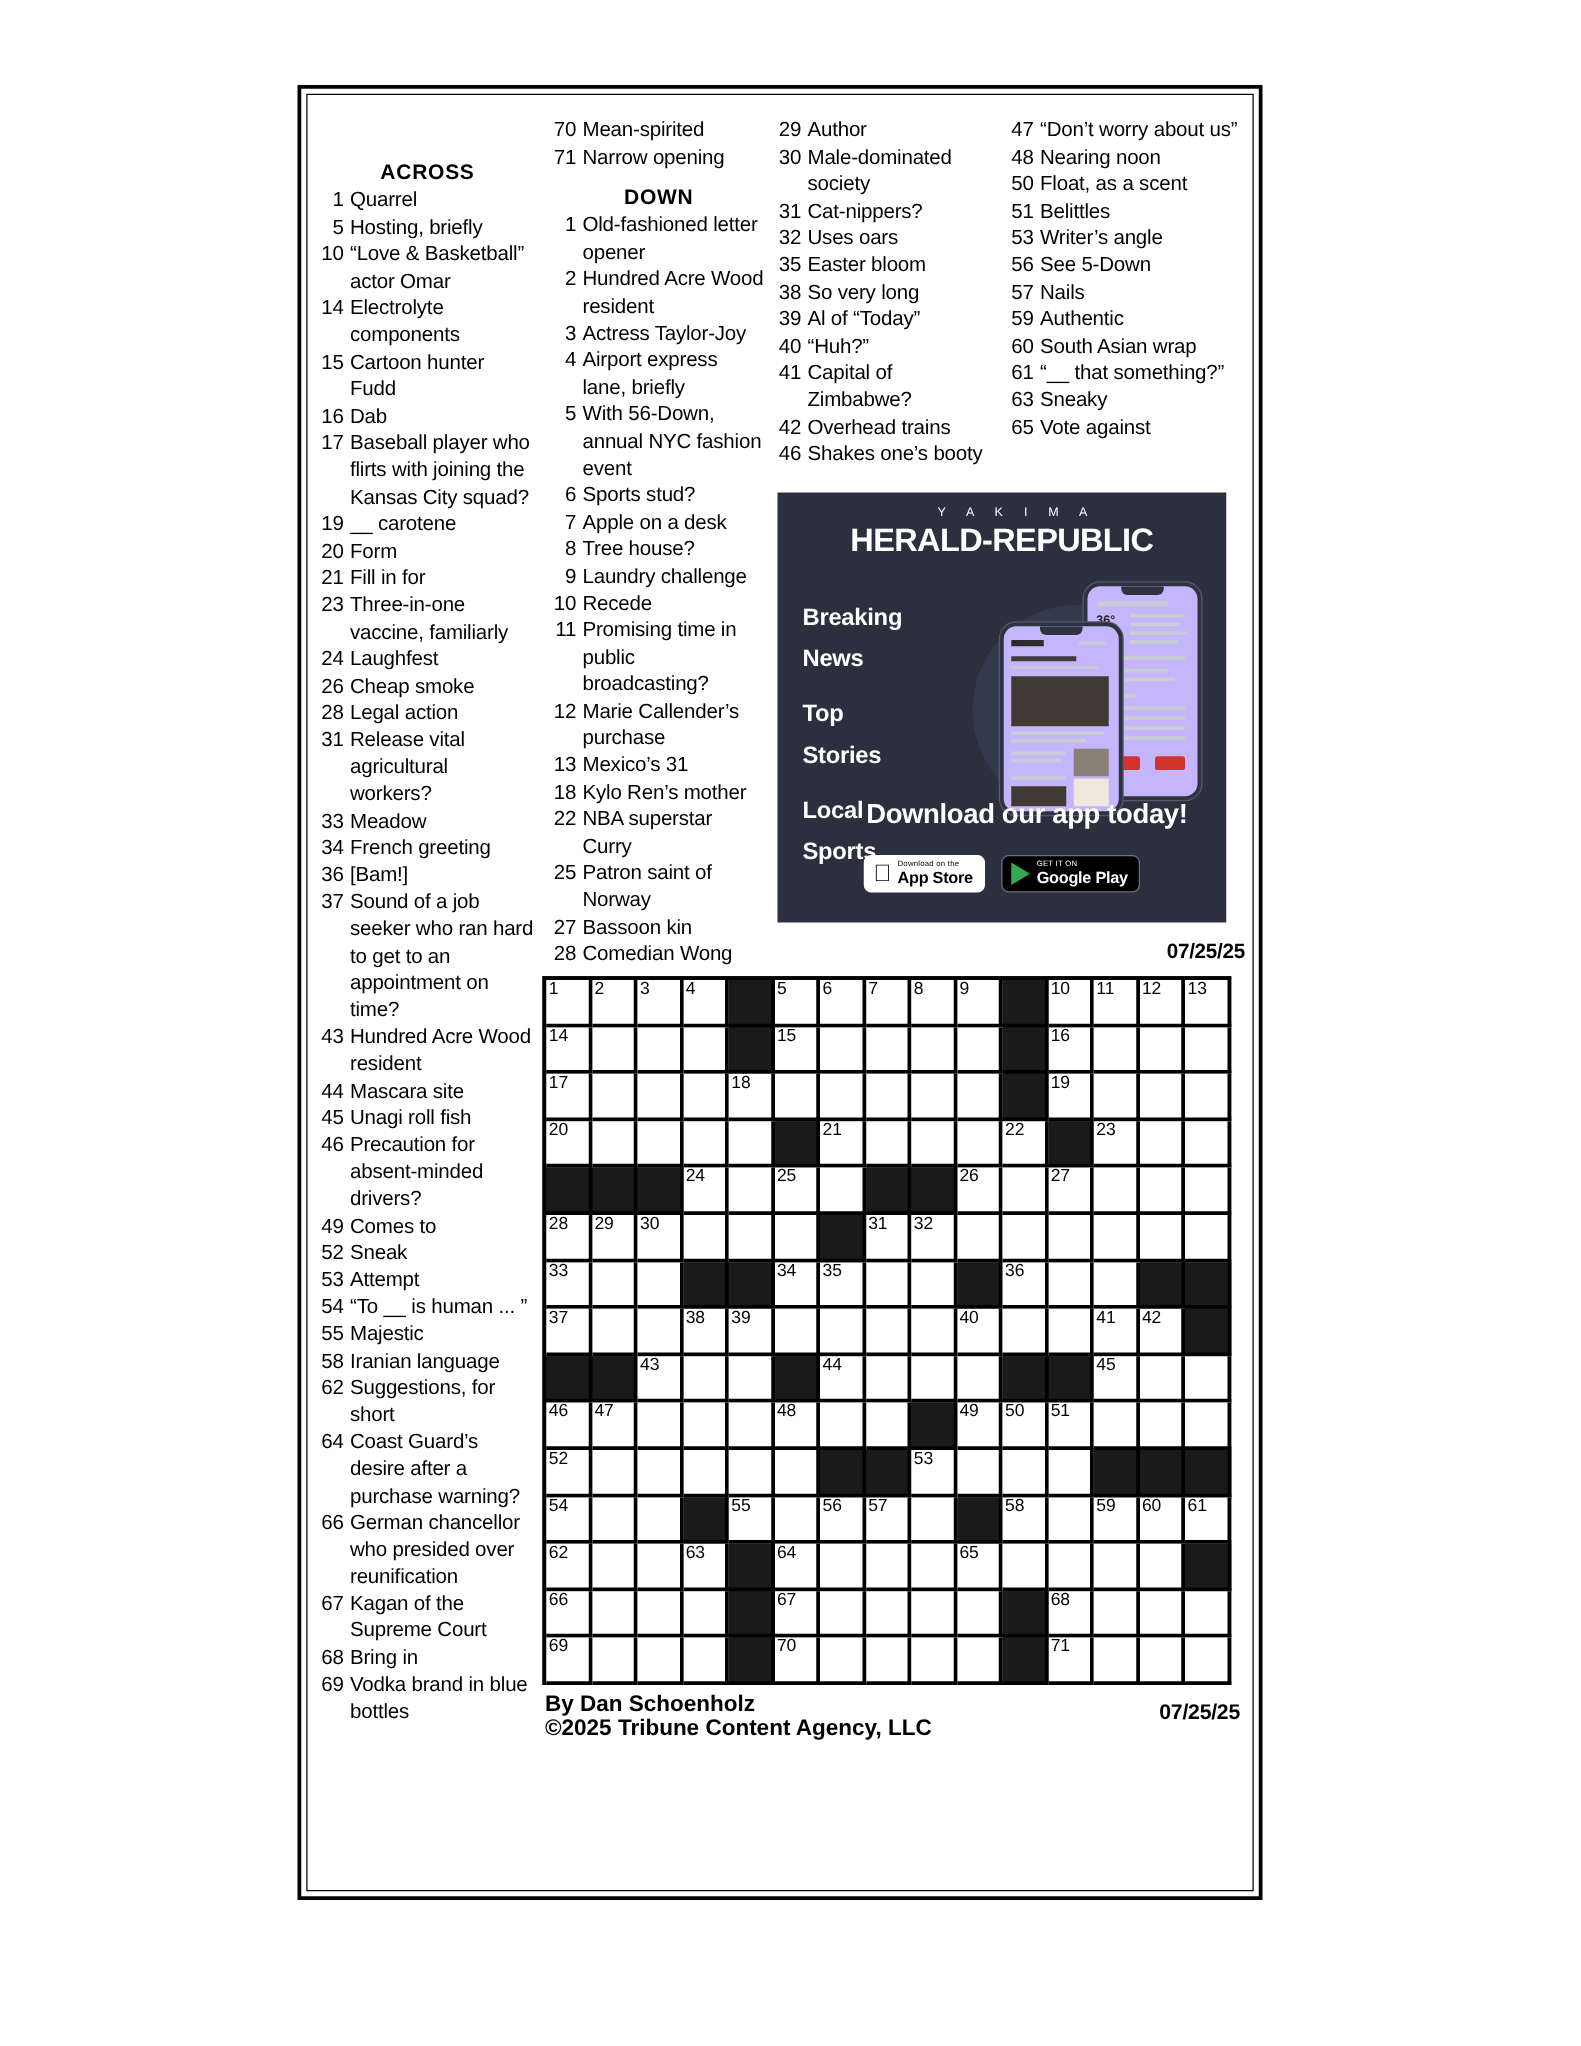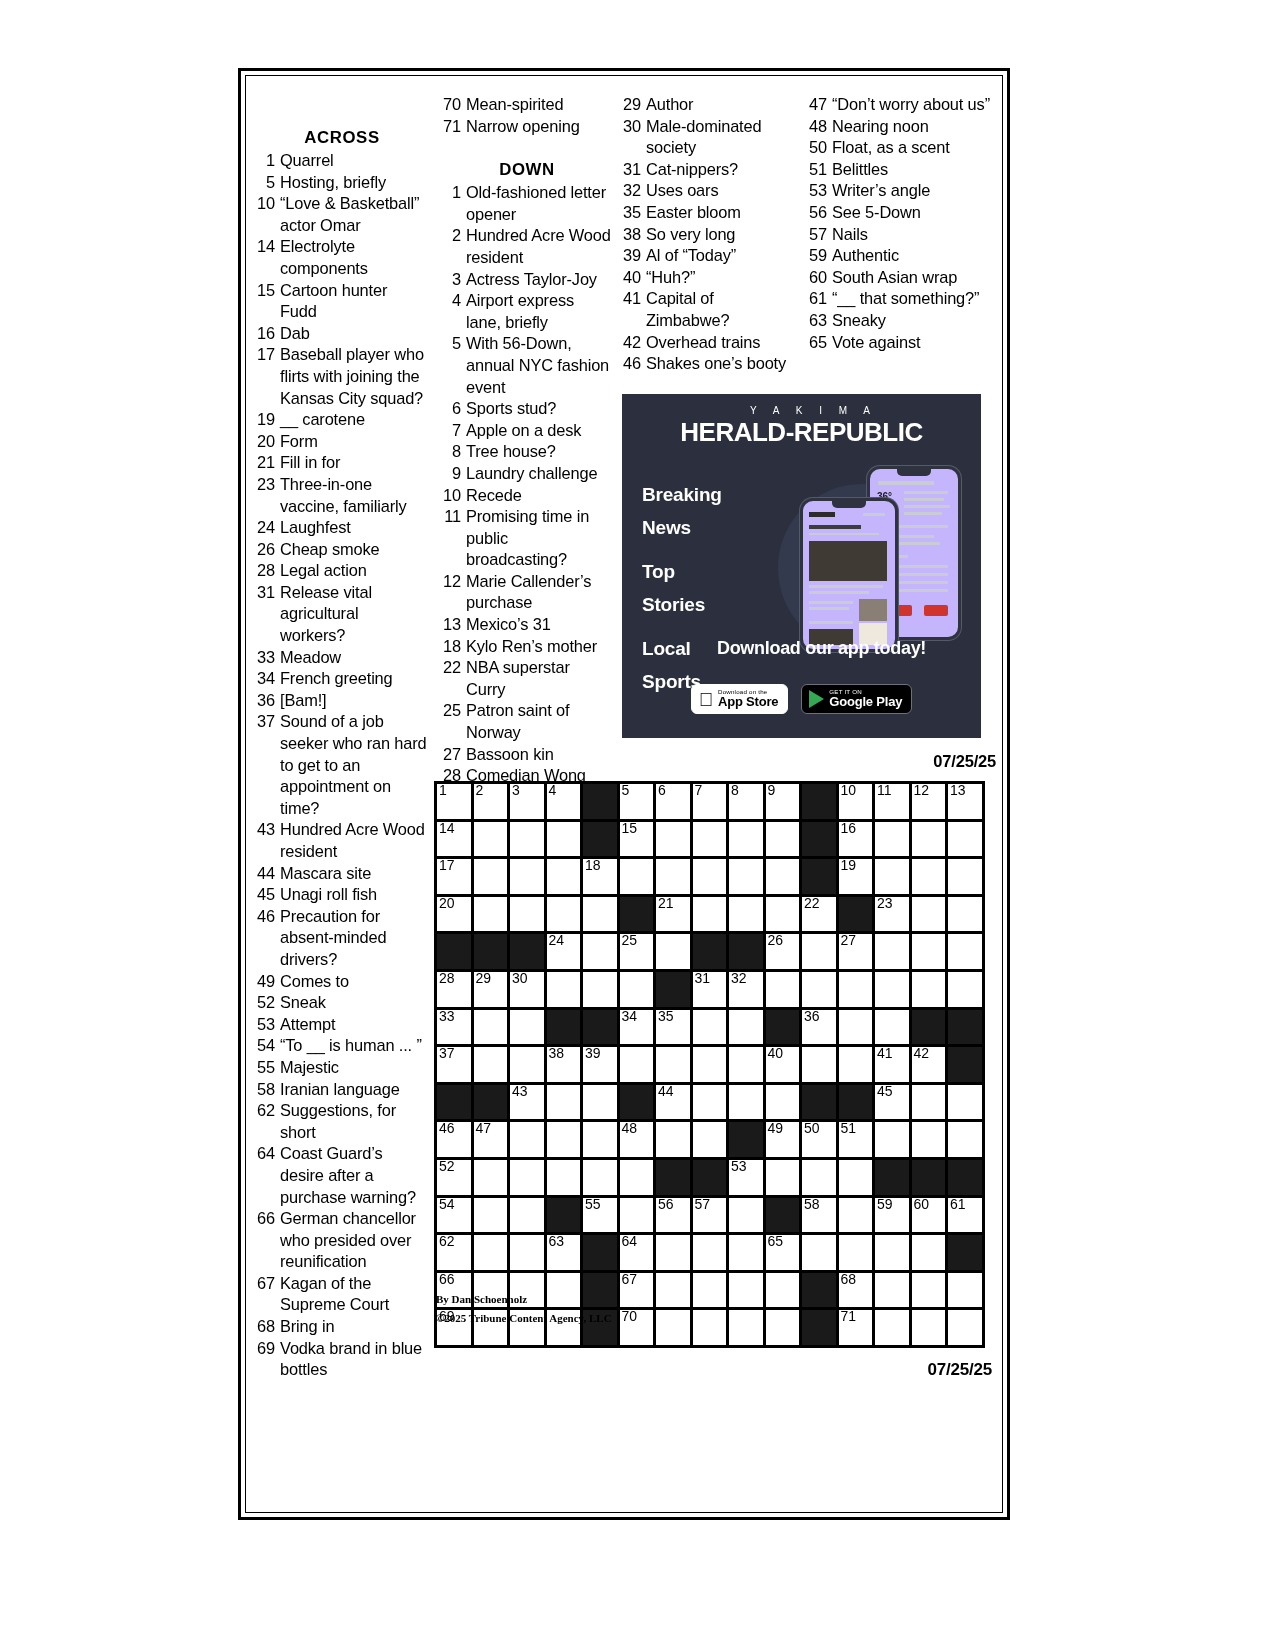--- a/index.html
+++ b/index.html
@@ -48,21 +48,21 @@
   #col4 { left: 562px; top: 18px; width: 188px; }
 
   .sechead {
     font-weight: bold;
     text-align: center;
     font-size: 16.8px;
     line-height: 23px;
     letter-spacing: 0.6px;
     margin-bottom: 1px;
   }
-  .sechead.spaced { margin-top: 21px; }
+  .sechead.spaced { margin-top: 9px; }
 
   .clue {
     display: flex;
     align-items: flex-start;
   }
   .clue .num {
     flex: 0 0 24px;
     text-align: right;
     padding-right: 5px;
     box-sizing: border-box;
@@ -109,21 +109,21 @@
     line-height: 33px;
     letter-spacing: -0.2px;
   }
   #ad-bullets .gap { height: 11px; }
   #ad-cta {
     position: absolute;
     left: 0; right: 0;
     top: 244px;
     text-align: center;
     color: #ffffff;
-    font-size: 18px;
+    font-size: 22px;
     font-weight: bold;
     letter-spacing: -0.3px;
     padding-left: 40px;
   }
   #ad-badges {
     position: absolute;
     left: 0; right: 0;
     top: 290px;
     display: flex;
     justify-content: center;
@@ -234,23 +234,23 @@
     top: -1px;
     font-size: 14px;
     line-height: 15px;
     font-family: "Liberation Sans", sans-serif;
   }
 
   
   #byline {
     position: absolute;
     left: 190px;
-    top: 1214px;
-    font-family: Liberation Serif, serif;
-    font-size: 11px;
+    top: 1278px;
+    font-family: Liberation Sans, sans-serif;
+    font-size: 18px;
     line-height: 19px;
     font-weight: bold;
   }
   #foot-date {
     position: absolute;
     right: 10px;
     top: 1284px;
     font-size: 17px;
     font-weight: bold;
     letter-spacing: -0.2px;

